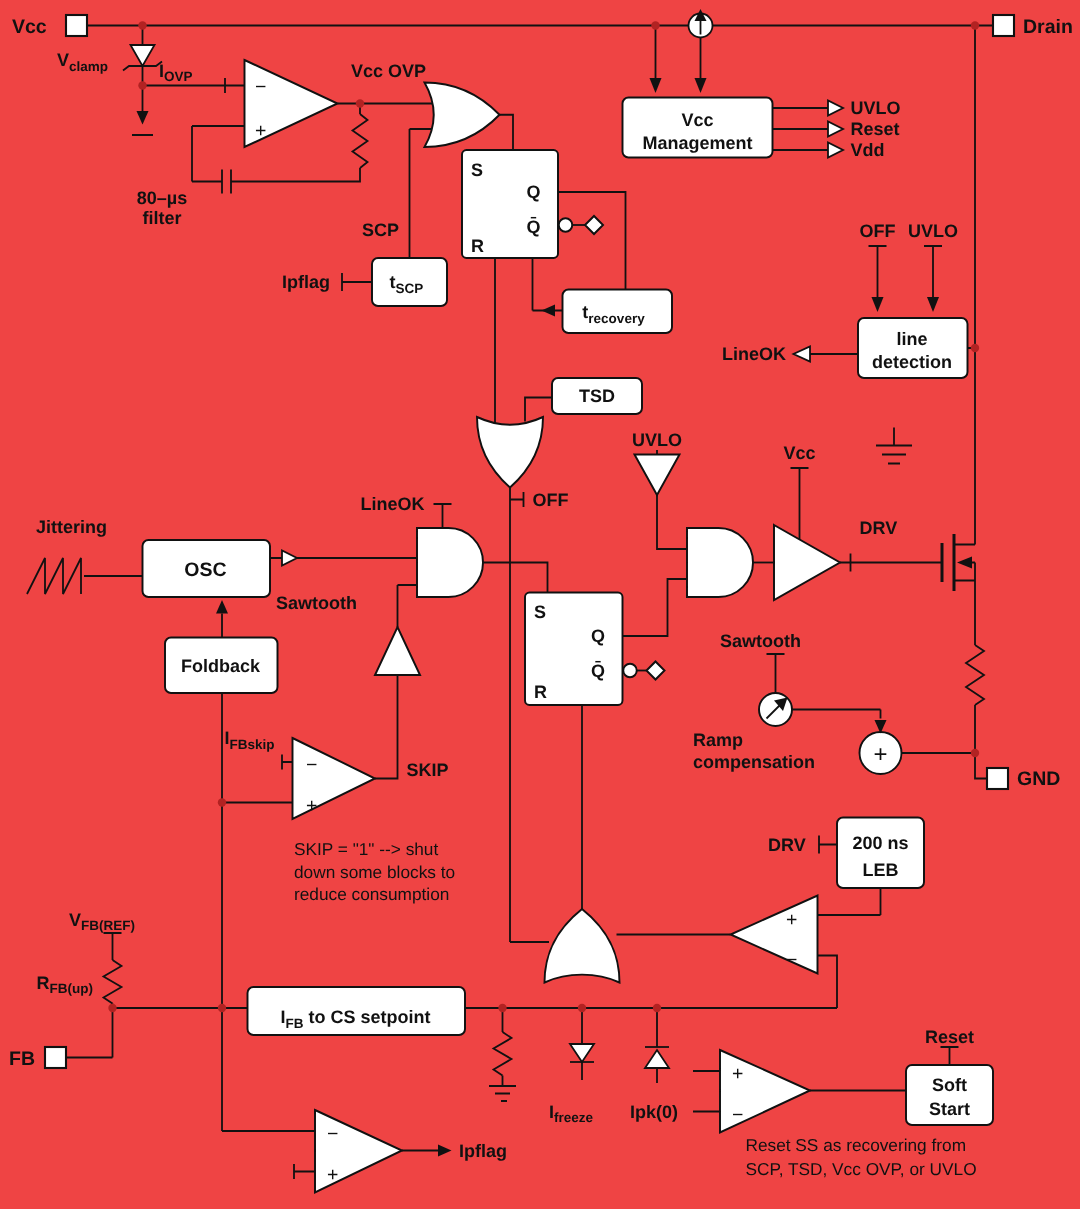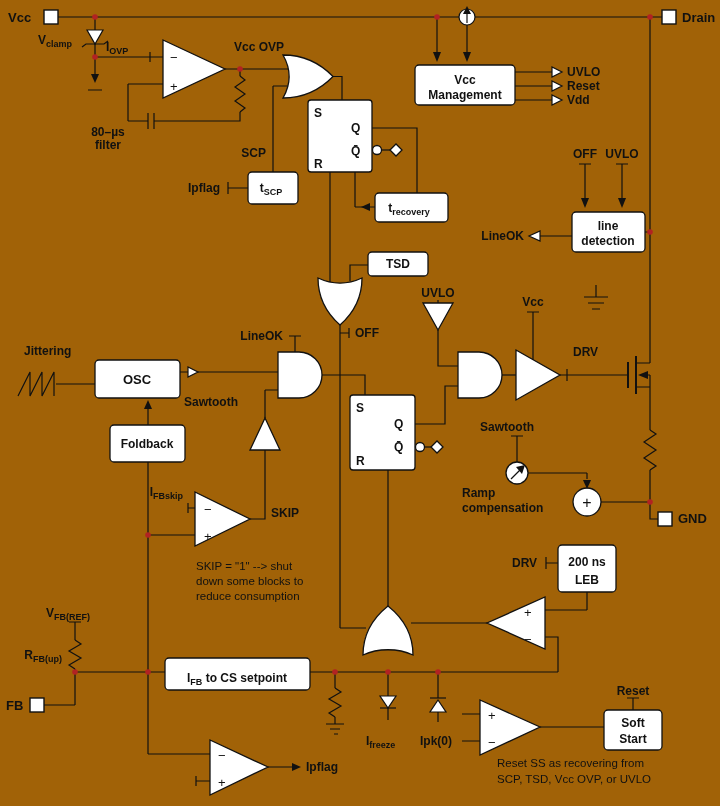--- a/index.html
+++ b/index.html
@@ -1,16 +1,16 @@
 <!DOCTYPE html>
 <html><head>
 <meta charset="utf-8">
 <style>
   html,body{margin:0;padding:0;background:#fff;}
-  .canvas{position:relative;width:720px;height:806px;background:#a16207;overflow:hidden;}
+  .canvas{position:relative;width:720px;height:806px;background:#ef4444;overflow:hidden;}
   svg{display:block;}
   text{font-family:"Liberation Sans","DejaVu Sans",sans-serif;fill:#111;}
   .b{font-size:12px;font-weight:bold;}
   .b13{font-size:13px;font-weight:bold;}
   .sub{font-size:9px;font-weight:bold;}
   .pm{font-size:13px;font-weight:normal;}
   .pm15{font-size:16px;font-weight:normal;}
   .note{font-size:11.5px;font-weight:normal;}
   .tc{text-anchor:middle;}
   .te{text-anchor:end;}

